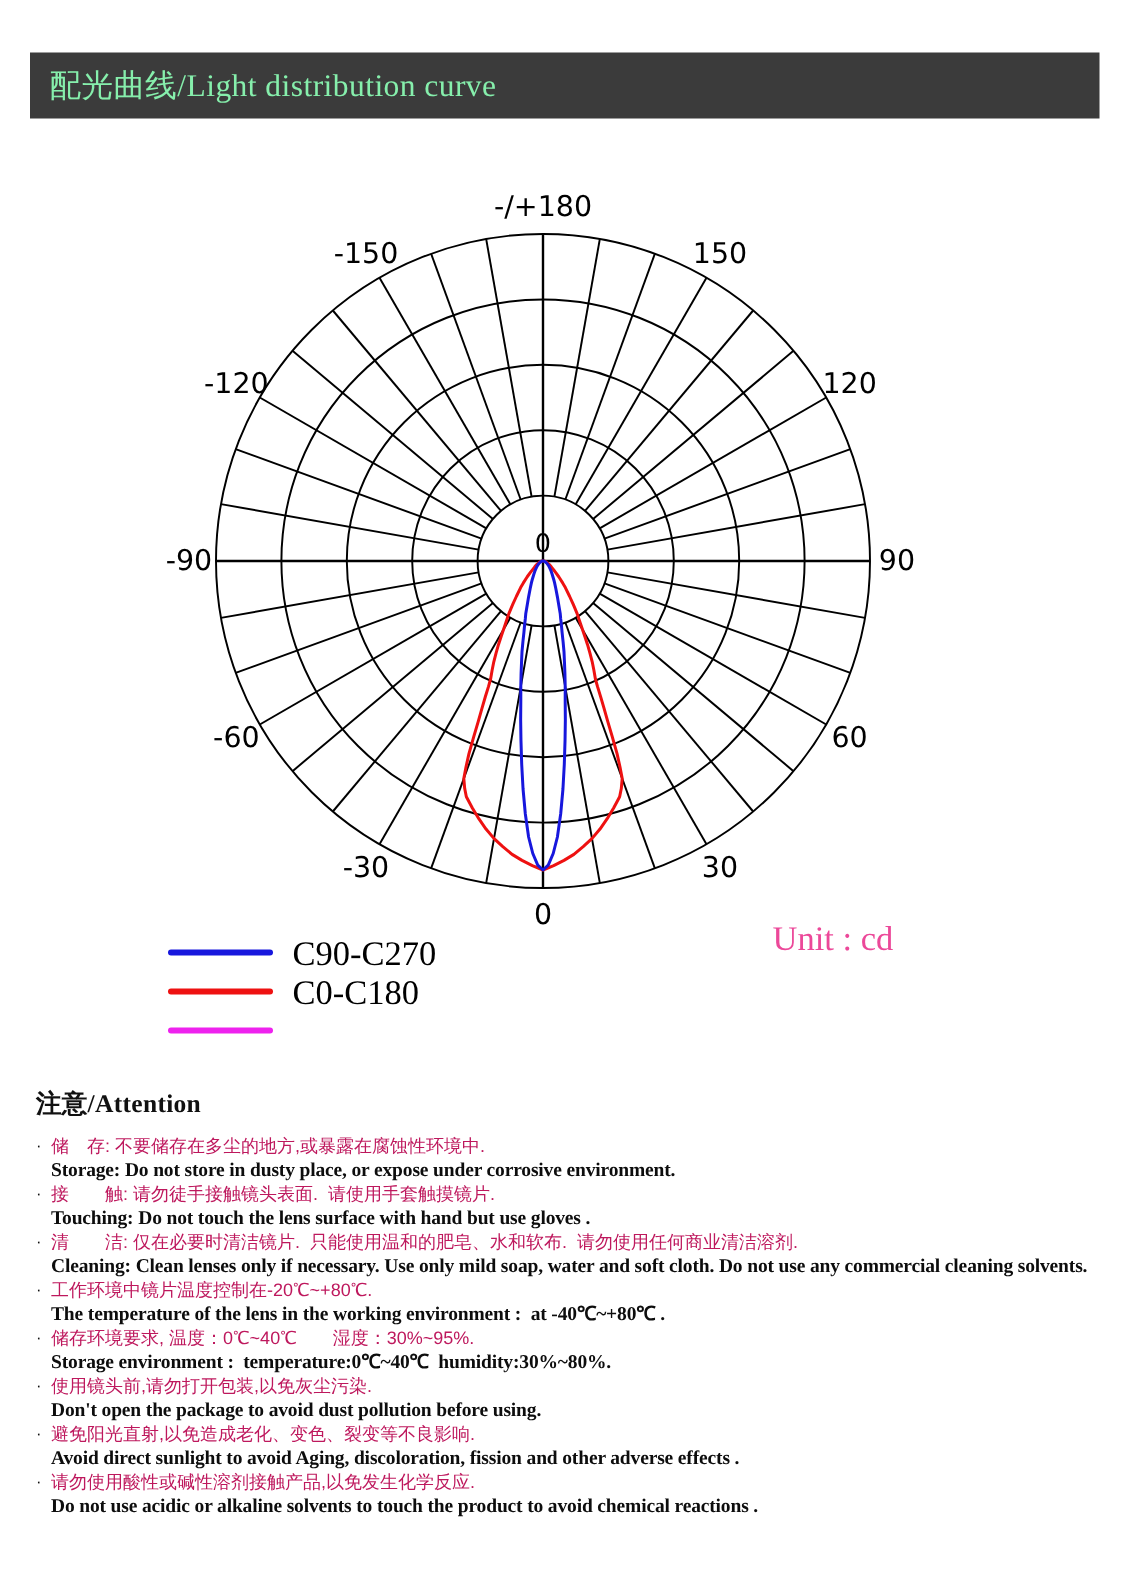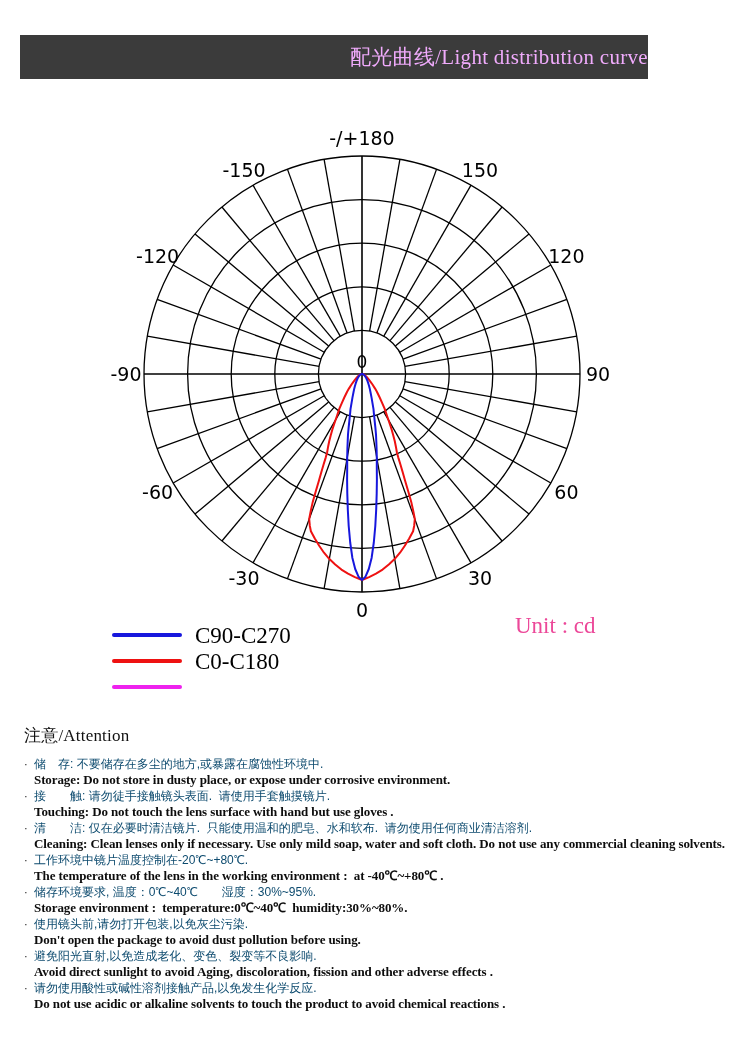--- a/index.html
+++ b/index.html
@@ -1,34 +1,34 @@
 <!DOCTYPE html>
 <html><head>
 <meta charset="utf-8">
 <style>
   html,body{margin:0;padding:0;background:#fff;}
   .page{position:relative;width:750px;height:1061px;background:#ffffff;overflow:hidden;
         font-family:"Liberation Serif",serif;color:#111;}
-  .banner{position:absolute;left:20px;top:35px;width:628px;height:44px;background:#3b3b3b;
-          color:#f0abfc;display:flex;align-items:center;justify-content:flex-end;}
+  .banner{position:absolute;left:20px;top:35px;width:713px;height:44px;background:#3b3b3b;
+          color:#86efac;display:flex;align-items:center;}
   .banner span{font-size:21px;padding-left:13px;letter-spacing:.3px;}
   #polar{position:absolute;left:0;top:105px;}
   .legend{position:absolute;left:112px;top:622px;}
   .lg-row{display:flex;align-items:center;height:26px;}
   .lg-line{display:inline-block;width:70px;height:4px;border-radius:2px;}
   .lg-label{margin-left:13px;font-size:23px;line-height:21px;color:#000;}
   .unit{position:absolute;left:515px;top:613px;font-size:23px;color:#ec4899;}
   .attention{position:absolute;left:24px;top:724px;width:722px;}
-  .attention h2{margin:0 0 11px 0;font-size:17px;font-weight:400;letter-spacing:.2px;}
+  .attention h2{margin:0 0 11px 0;font-size:17px;font-weight:700;letter-spacing:.2px;}
   .attention ul{list-style:none;margin:0;padding:0;}
   .attention li{display:flex;margin-bottom:3px;}
   .blt{width:10px;flex:0 0 10px;font-size:11px;line-height:13px;
        font-family:"Liberation Sans",sans-serif;}
   .zh{font-size:12px;line-height:13.5px;font-family:"Liberation Sans",sans-serif;
-      white-space:pre;color:#0c4a6e;}
+      white-space:pre;color:#be185d;}
   .en{font-size:13px;line-height:15.5px;font-family:"Liberation Serif",serif;
       white-space:pre;letter-spacing:-0.1px;color:#0d0d0d;font-weight:bold;}
 </style>
 </head>
 <body>
 
 <div class="page">
 
   <div class="banner">
     <span>配光曲线/Light distribution curve</span>

